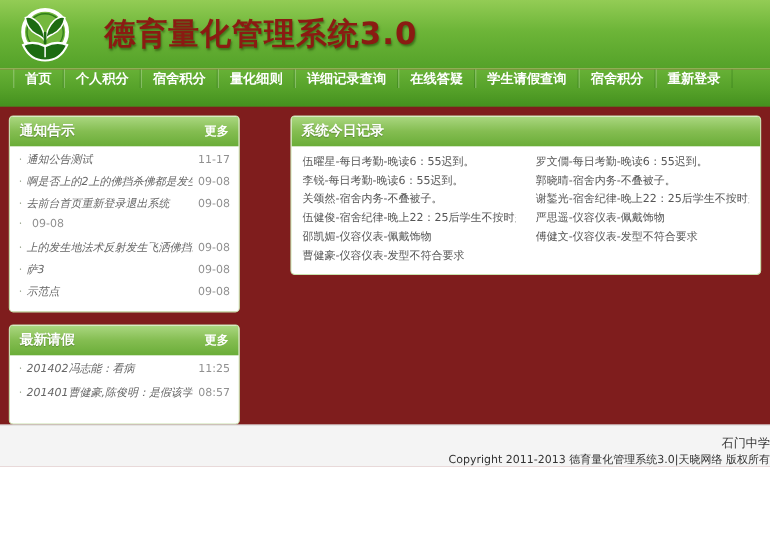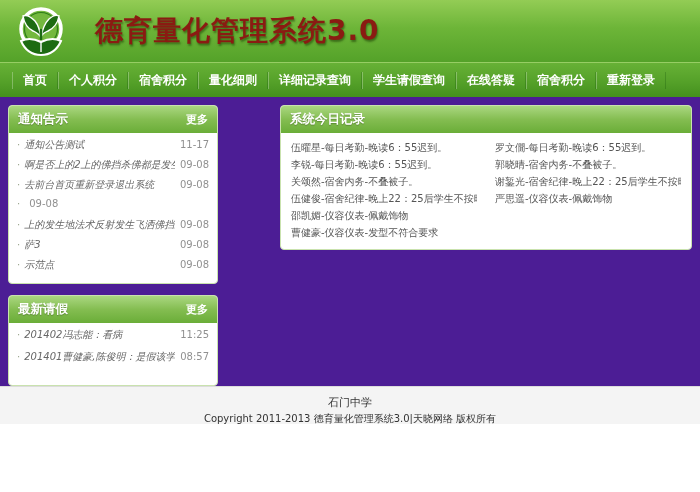--- a/index.html
+++ b/index.html
@@ -1,35 +1,35 @@
 <!DOCTYPE html>
 <html><head>
 <meta charset="utf-8">
 <style>
   html,body{margin:0;padding:0;background:#fff;}
-  .page{position:relative;width:700px;height:424px;overflow:hidden;background:#4c1d95;
+  .page{position:relative;width:700px;height:424px;overflow:hidden;background:#7f1d1d;
         display:flex;flex-direction:column;
         font-family:"DejaVu Sans","Liberation Sans",sans-serif;}
 
   
   .hdr{height:62px;flex:0 0 62px;background:linear-gradient(180deg,#93cc55 0%,#6db538 45%,#54a229 100%);
        display:flex;align-items:center;}
   .logo{width:56px;height:56px;margin:2px 0 0 13px;flex:0 0 auto;}
   .app-title{margin:0 0 0 26px;font-size:28px;font-weight:bold;color:#8a1b12;
              letter-spacing:1px;text-shadow:1px 2px 2px rgba(30,60,5,.55);}
 
   
   .nav{height:34px;flex:0 0 34px;background:linear-gradient(180deg,#67b136 0%,#55a129 55%,#44901e 100%);
-       border-top:1px solid #97cd64;display:flex;align-items:center;padding-left:12px;}
+       border-top:1px solid #97cd64;display:flex;align-items:flex-start;padding-left:12px;}
   .nav-item{display:flex;align-items:center;padding:0 10px;color:#fff;font-size:12px;font-weight:bold;
             text-decoration:none;cursor:pointer;white-space:nowrap;
             border-left:1px solid rgba(255,255,255,.28);border-right:1px solid rgba(0,60,0,.22);}
 
   
-  .content{flex:1 1 auto;display:flex;align-items:flex-start;padding:8px 8px 0 8px;gap:26px;}
+  .content{flex:1 1 auto;display:flex;align-items:flex-start;padding:8px 8px 0 8px;gap:10px;}
   .left-col{width:210px;flex:0 0 210px;display:flex;flex-direction:column;gap:11px;}
   .right-col{flex:1 1 auto;min-width:0;padding-left:36px;}
 
   .panel{border:1px solid #c9e2ae;border-radius:4px;background:#fff;overflow:hidden;}
   .panel-head{height:27px;background:linear-gradient(180deg,#aad780 0%,#84bd51 50%,#6aad38 100%);
               display:flex;align-items:center;justify-content:space-between;padding:0 9px;}
   .panel-title{color:#fff;font-size:12.5px;font-weight:bold;text-shadow:0 1px 1px rgba(0,0,0,.25);}
   .more-link{color:#fff;font-size:11px;font-weight:bold;text-decoration:none;cursor:pointer;}
 
   ul.plain{list-style:none;margin:0;padding:5px 8px;}
@@ -39,21 +39,21 @@
   .notice-item .n-date{flex:0 0 auto;color:#909090;margin-left:5px;}
   .leave-body{min-height:52px;}
   .leave-item{height:22px;}
 
   .record-cols{display:flex;padding:6px 10px 8px 10px;gap:18px;}
   .record-col{list-style:none;margin:0;padding:0;flex:1 1 50%;min-width:0;}
   .record-item{font-size:10px;color:#555;line-height:17px;white-space:nowrap;overflow:hidden;}
 
   
   .ftr{flex:0 0 auto;margin-top:auto;background:#f4f4f4;border-top:1px solid #dcdcdc;
-       text-align:center;padding:7px 0 11px 0;}
+       text-align:right;padding:7px 0 11px 0;}
   .ftr-school{font-size:11px;color:#333;line-height:17px;}
   .ftr-copy{font-size:10px;color:#333;line-height:15px;}
 </style>
 </head>
 <body>
 
 <div class="page">
 
   <header class="hdr">
     <svg class="logo" viewBox="0 0 56 56" aria-hidden="true">
@@ -73,23 +73,23 @@
       <a class="nav-item">首页</a>
 
       <a class="nav-item">个人积分</a>
 
       <a class="nav-item">宿舍积分</a>
 
       <a class="nav-item">量化细则</a>
 
       <a class="nav-item">详细记录查询</a>
 
+      <a class="nav-item">在线答疑</a>
+
       <a class="nav-item">学生请假查询</a>
-
-      <a class="nav-item">在线答疑</a>
 
       <a class="nav-item">宿舍积分</a>
 
       <a class="nav-item">重新登录</a>
     </nav>
 
   <div class="content">
 
     <div class="left-col">
 
@@ -190,20 +190,21 @@
           <ul class="record-col">
 
               <li class="record-item">罗文僩-每日考勤-晚读6：55迟到。</li>
 
               <li class="record-item">郭晓晴-宿舍内务-不叠被子。</li>
 
               <li class="record-item">谢錾光-宿舍纪律-晚上22：25后学生不按时关灯、就寝。。</li>
 
               <li class="record-item">严思遥-仪容仪表-佩戴饰物</li>
 
+              <li class="record-item">傅健文-仪容仪表-发型不符合要求</li>
             </ul>
         </div>
       </section>
 
     </div>
   </div>
 
   <footer class="ftr">
     <div class="ftr-school">石门中学</div>
     <div class="ftr-copy">Copyright 2011-2013 德育量化管理系统3.0|天晓网络 版权所有</div>

